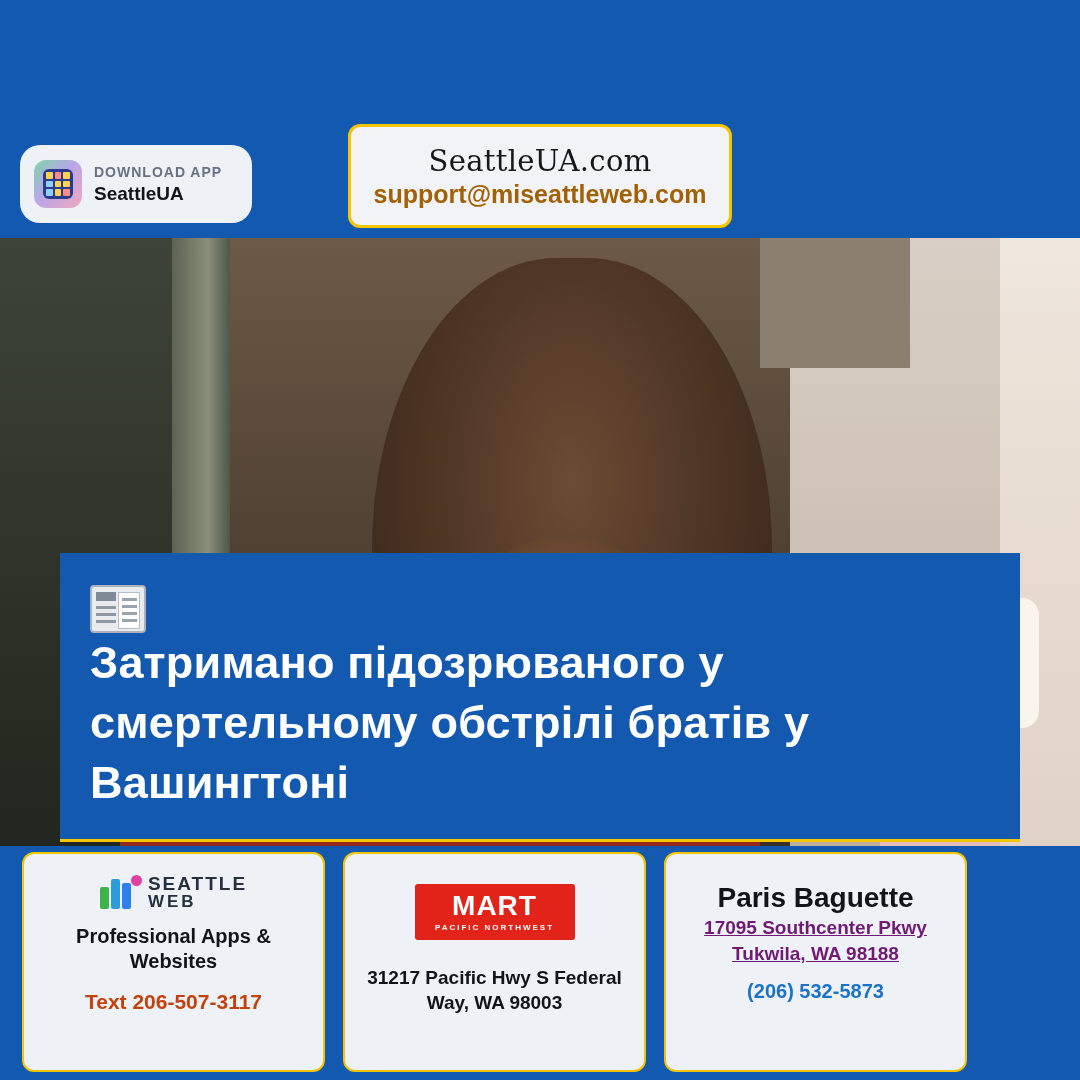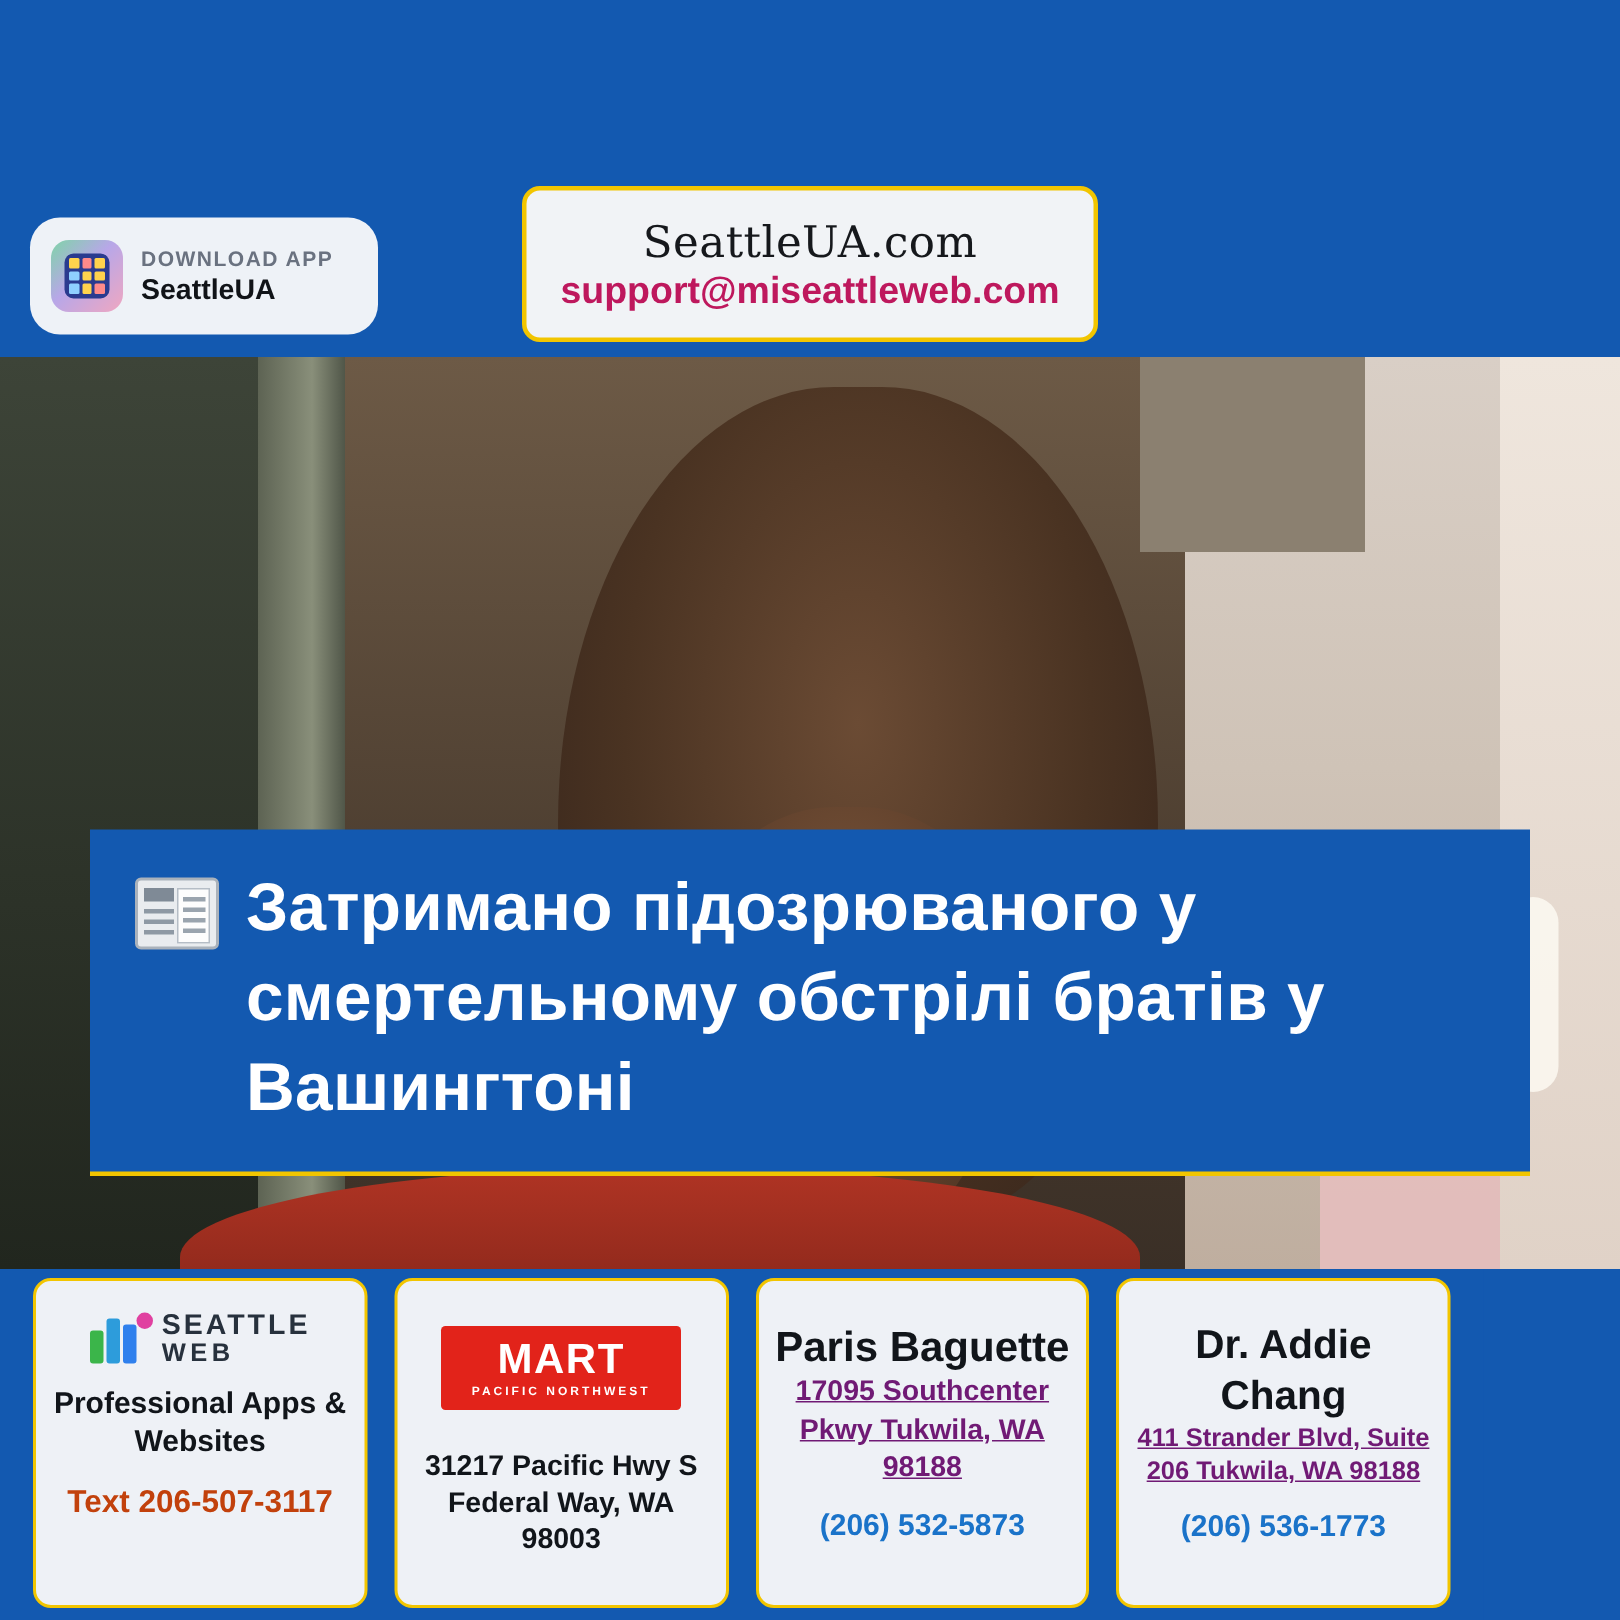--- a/index.html
+++ b/index.html
@@ -79,21 +79,21 @@
     gap: 2px;
   }
   .site-name {
     font-family: "DejaVu Serif", serif;
     font-size: 29px;
     color: #16181c;
     letter-spacing: .3px;
   }
   .support-mail {
     font-size: 25px; font-weight: bold;
-    color: #be185d;
+    color: #a16207;
   }
 
   
   .photo {
     position: absolute;
     left: 0; top: 238px;
     width: 1080px; height: 608px;
     overflow: hidden;
     background: #2a2622;
   }
@@ -174,21 +174,21 @@
 
   
   .headline {
     position: absolute;
     left: 60px; top: 553px;
     width: 960px;
     background: #1359b0;
     border-bottom: 3px solid #f2c500;
     padding: 22px 30px 26px 30px;
   }
-  .headline-row { display: flex; align-items: flex-start; }
+  .headline-row { display: flex; align-items: flex-start; flex-direction: column; }
   .news-icon {
     flex: 0 0 auto;
     width: 56px; height: 48px;
     margin: 10px 18px 0 0;
     background: #e9ecef;
     border: 2px solid #aab2bb;
     border-radius: 4px;
     position: relative;
     overflow: hidden;
   }
@@ -398,20 +398,15 @@
       </div>
       <div class="sp-addr">31217 Pacific Hwy S Federal Way, WA 98003</div>
     </div>
 
     <div class="sp-card">
       <div class="sp-title">Paris Baguette</div>
       <div class="sp-addr2">17095 Southcenter Pkwy Tukwila, WA 98188</div>
       <div class="sp-phone2">(206) 532-5873</div>
     </div>
 
-    <div class="sp-card">
-      <div class="sp-title small">Dr. Addie Chang</div>
-      <div class="sp-addr2 tiny">411 Strander Blvd, Suite 206 Tukwila, WA 98188</div>
-      <div class="sp-phone2">(206) 536-1773</div>
-    </div>
 
   </div>
 </div>
 
 </body></html>

